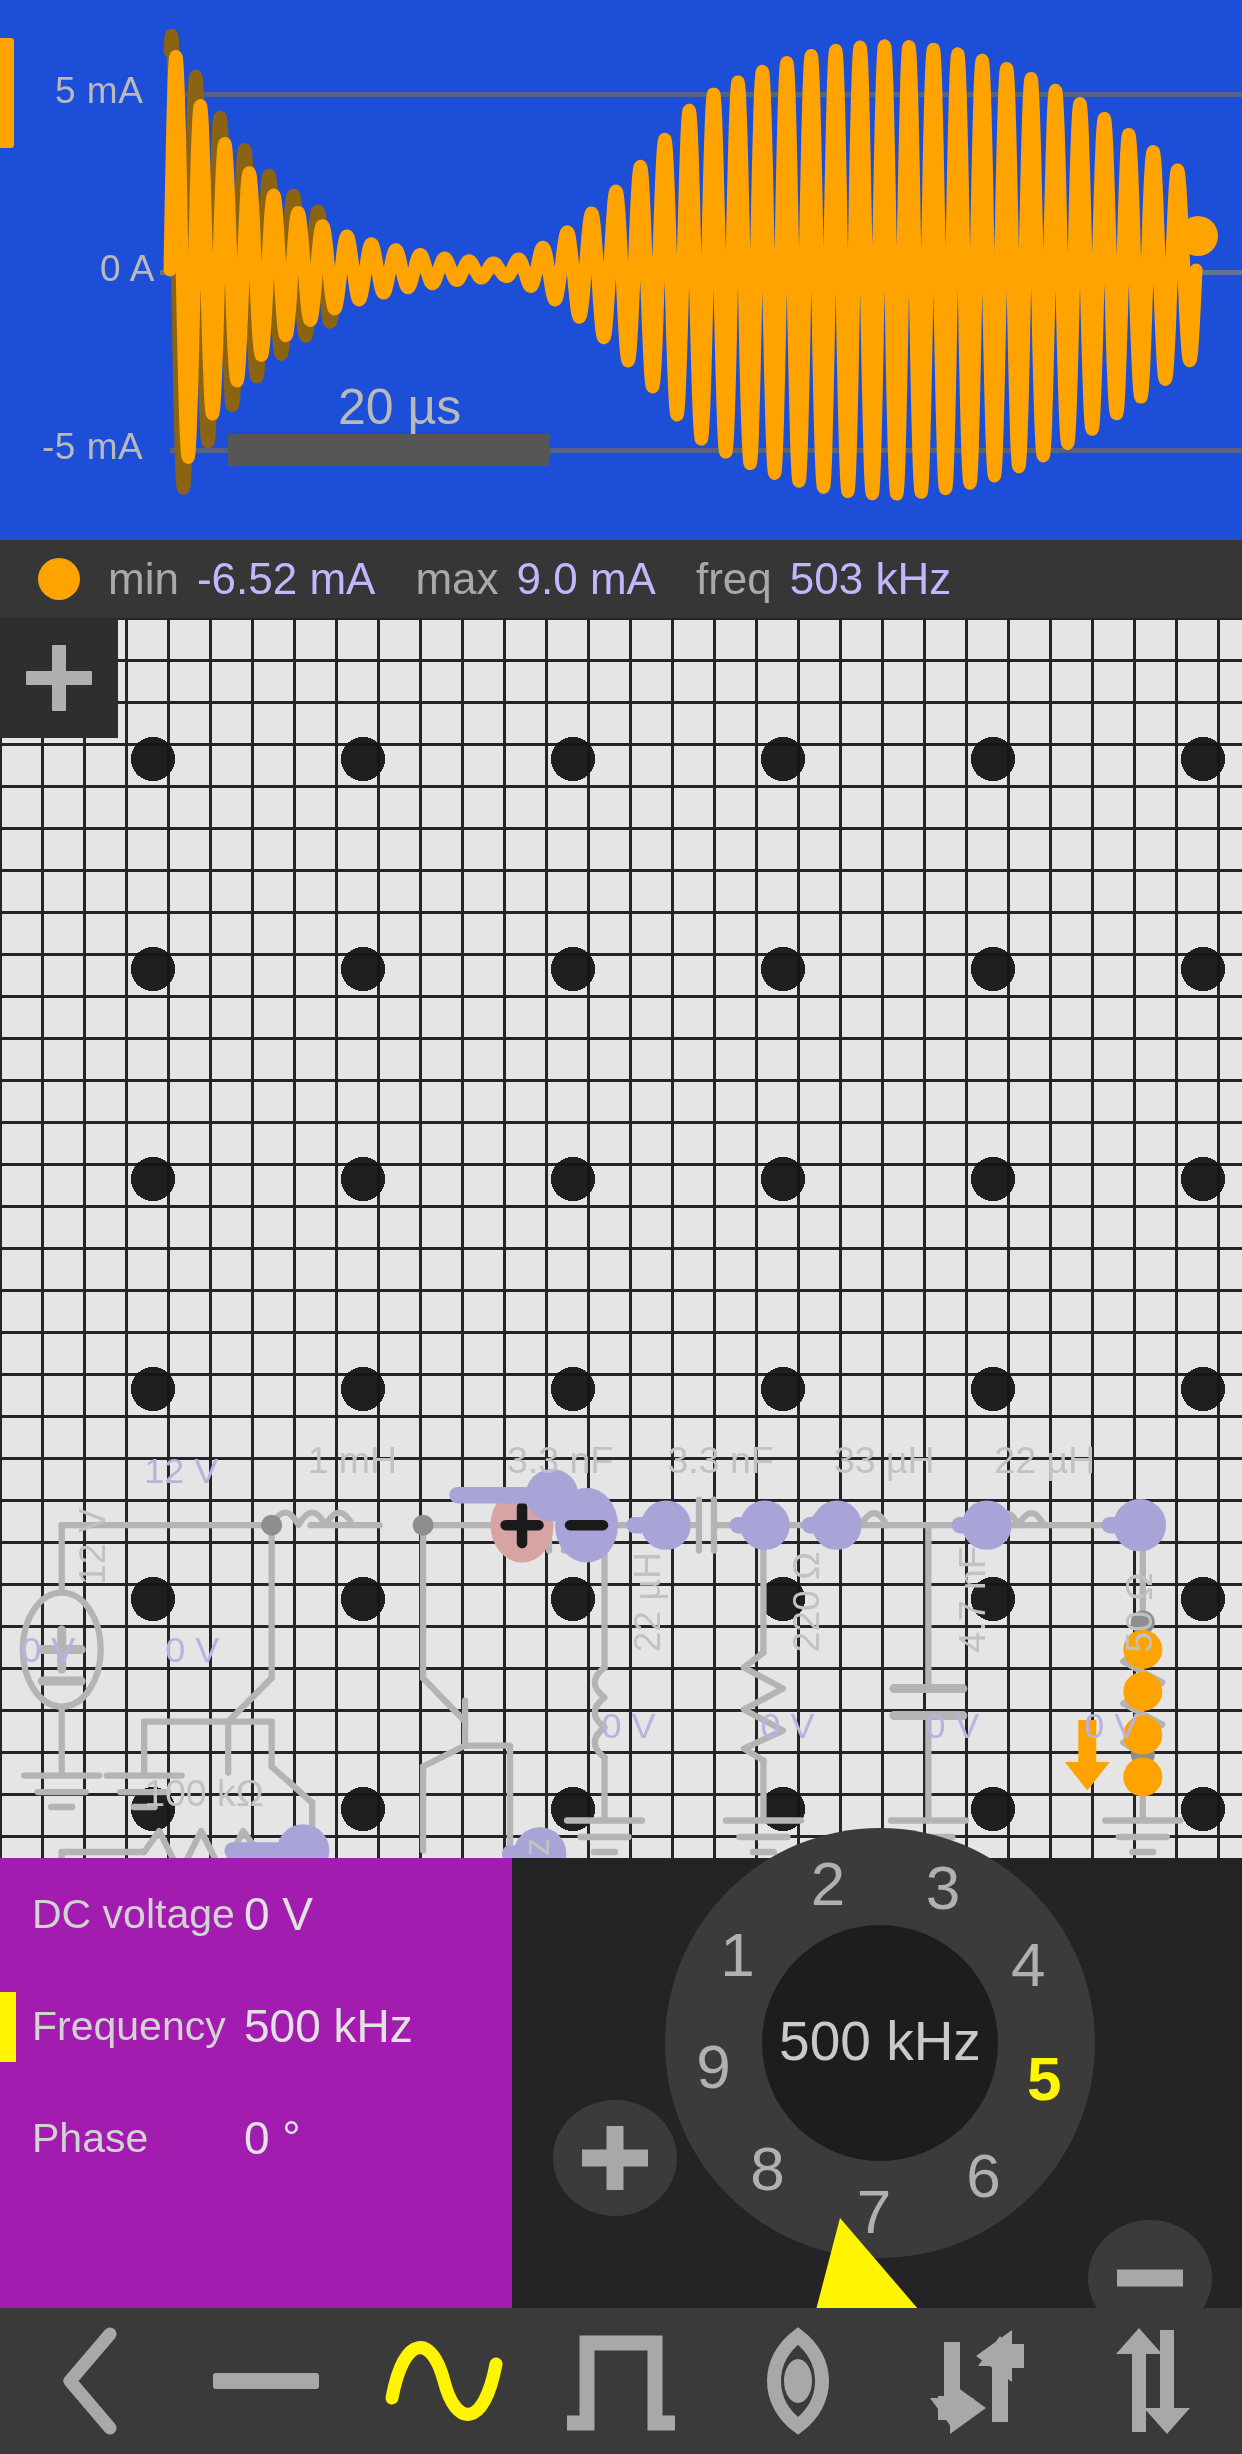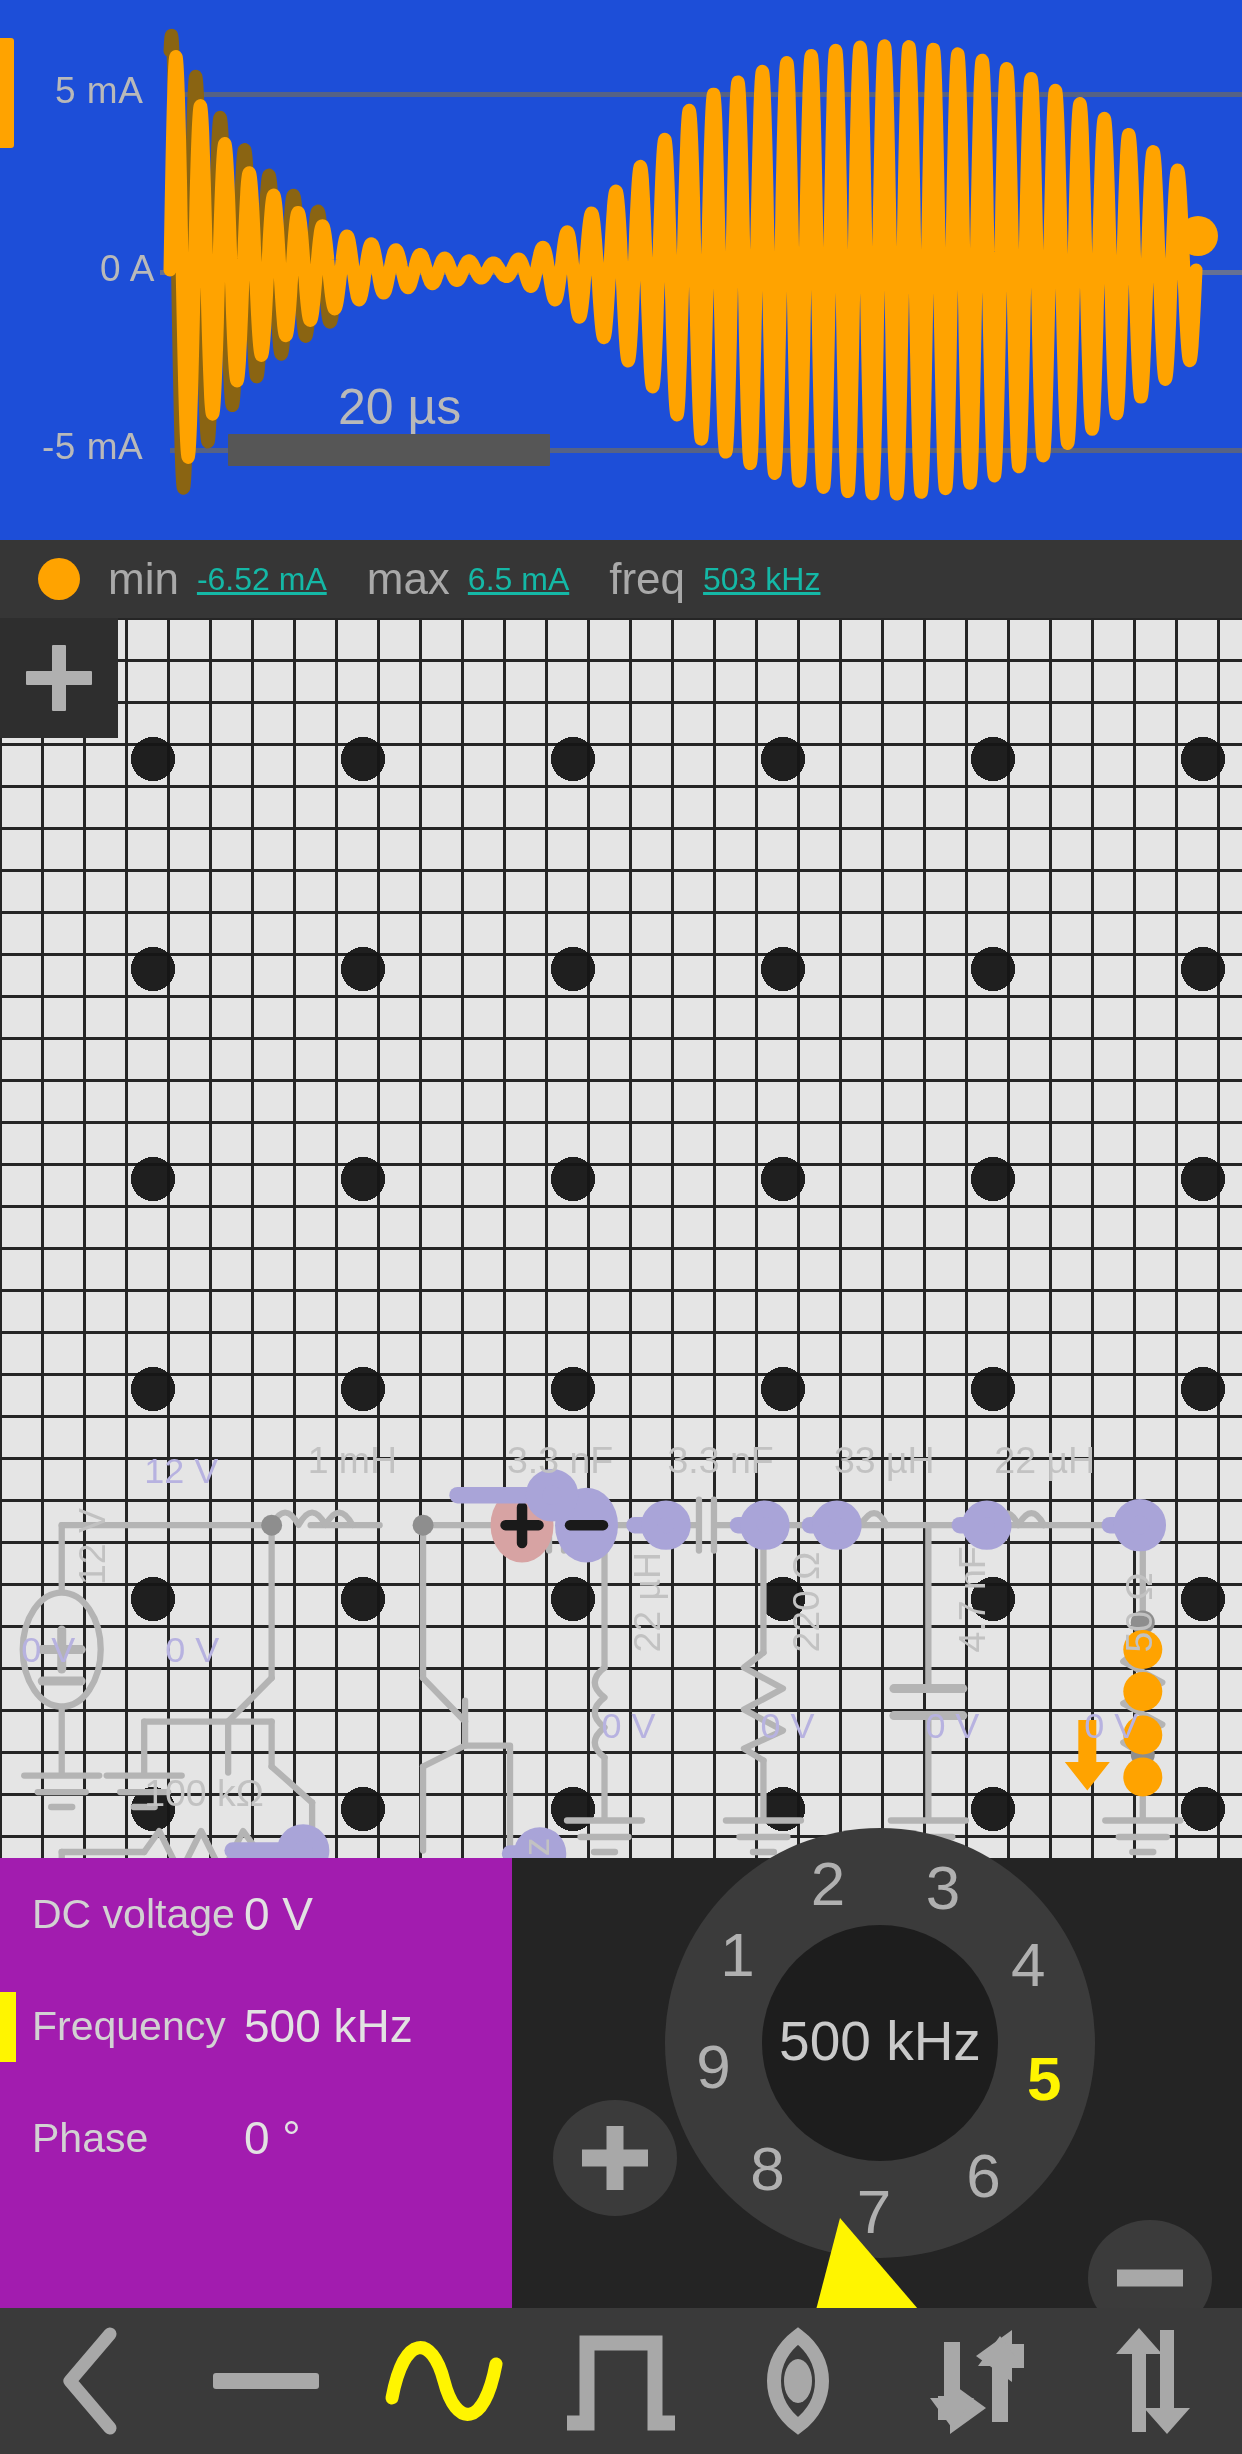--- a/index.html
+++ b/index.html
@@ -49,21 +49,21 @@
   #stats {
     position:absolute; left:0; top:540px; width:1242px; height:78px;
     background:rgba(58,58,58,.93);
     display:flex; align-items:center; gap:0; padding-left:38px;
   }
   .stat-dot {
     width:42px; height:42px; border-radius:50%; background:#FFA300;
     margin-right:28px; flex:none;
   }
   .stat-key { color:#a9a9a9; font-size:44px; margin-right:18px; }
-  .stat-val { color:#14b8a6; font-size:32px; margin-right:40px;text-decoration:underline; }
+  .stat-val { color:#c4b5fd; font-size:44px; margin-right:40px; }
 
   
   #canvas {
     position:absolute; left:0; top:618px; width:1242px; height:1240px;
     background:#e5e5e5; overflow:hidden;
   }
   #grid {
     position:absolute; inset:0;
     background-image:
       linear-gradient(to right,  #252525 3px, transparent 3px),
@@ -144,21 +144,21 @@
 
   <div id="scrubber"></div>
   <div class="cursor-dot"></div>
 </div>
 
 <div id="stats">
   <div class="stat-dot"></div>
   <span class="stat-key">min</span>
   <span class="stat-val">-6.52 mA</span>
   <span class="stat-key">max</span>
-  <span class="stat-val">6.5 mA</span>
+  <span class="stat-val">9.0 mA</span>
   <span class="stat-key">freq</span>
   <span class="stat-val">503 kHz</span>
 </div>
 
 <div id="canvas">
   <div id="grid"></div>
   <div id="grid-blobs"></div>
 
   <div id="add-panel">
     <span class="plus"></span>

